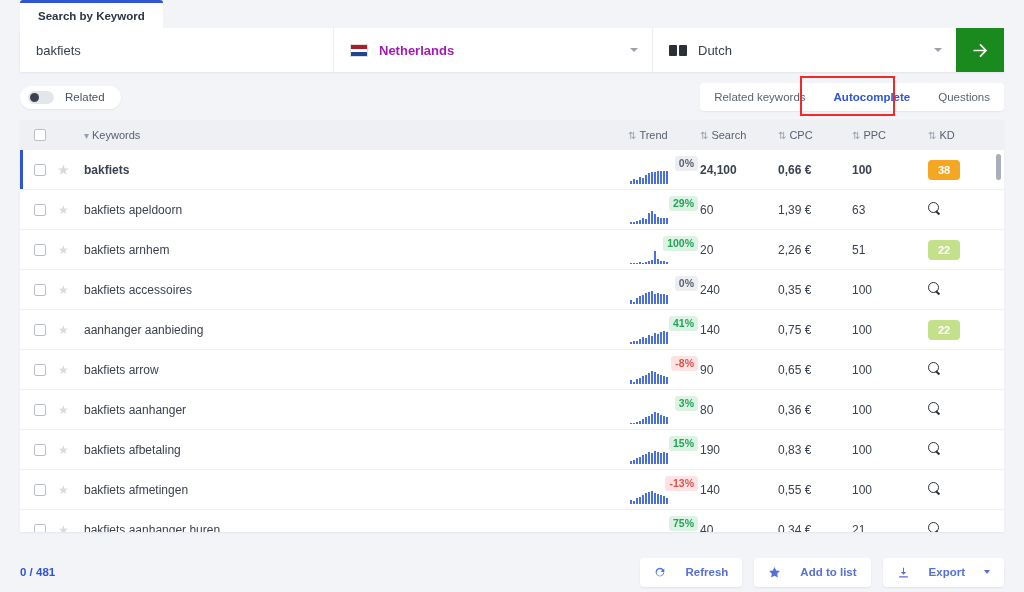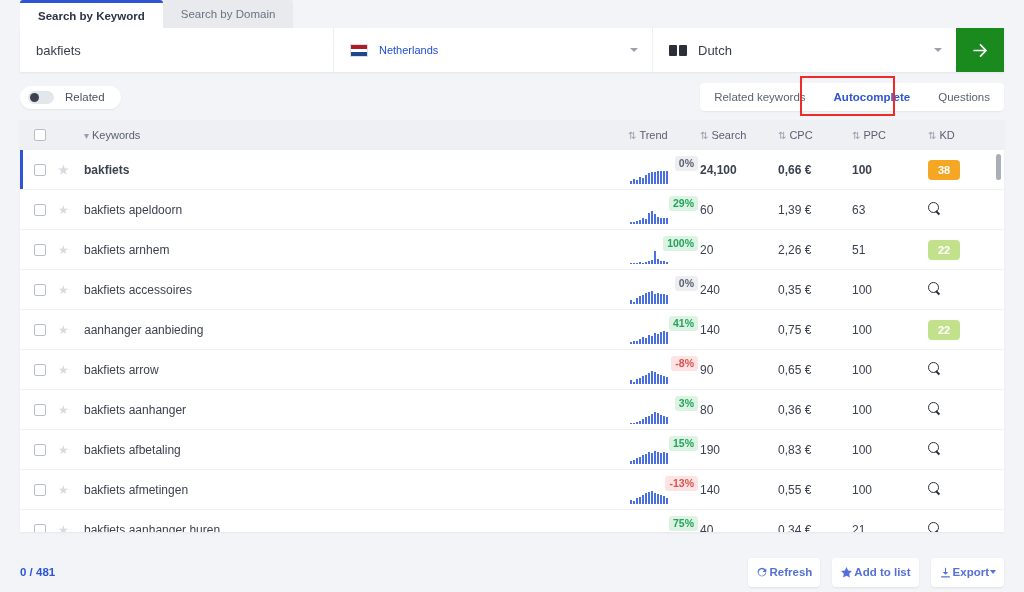--- a/index.html
+++ b/index.html
@@ -22,21 +22,21 @@
     background: #ffffff; color: #2b3445; font-weight: bold;
     border-top: 3px solid #2f55d4; padding-top: 0;
   }
 
   
   .searchbar { display: flex; height: 44px; margin: 0 20px; background:#fff;
                box-shadow: 0 1px 2px rgba(16,24,40,.07); }
   .kw-field { flex: 0 0 314px; display:flex; align-items:center; padding-left:16px;
               font-size:13px; color:#39404d; border-right:1px solid #eceef2; }
   .country-field { flex: 0 0 319px; display:flex; align-items:center; padding:0 12px 0 16px;
-              font-size:11px; color:#1d4ed8; border-right:1px solid #eceef2; position:relative; }
+              font-size:13px; color:#a21caf; border-right:1px solid #eceef2; position:relative;font-weight:bold; }
   .lang-field { flex: 1 1 auto; display:flex; align-items:center; padding:0 12px 0 16px;
               font-size:13px; color:#39404d; position:relative; }
   .flag-nl { width:18px; height:13px; margin-right:11px; flex:none;
              background: linear-gradient(#ae1c28 0 33.3%, #ffffff 33.3% 66.6%, #21468b 66.6% 100%);
              border:0.5px solid #dcdfe5; }
   .tr-icon { width:18px; height:11px; margin-right:11px; flex:none; display:flex; gap:1.5px; }
   .tr-icon i { flex:1; background:#2b3038; border-radius:1px; display:block; position:relative; }
   .caret { position:absolute; right:14px; top:50%; transform:translateY(-50%);
            width:0; height:0; border-left:4px solid transparent; border-right:4px solid transparent;
            border-top:4px solid #9aa1ad; }
@@ -107,35 +107,34 @@
                 background:#2b3038; transform:rotate(45deg); transform-origin:left center; }
 
   .vscroll { position:absolute; right:3px; top:34px; width:5px; height:368px; }
   .vthumb { position:absolute; top:0; width:5px; height:26px; border-radius:3px; background:#a9aeb8; }
 
   
   .footer { position:absolute; left:0; right:0; bottom:0; height:40px; display:flex;
             align-items:center; justify-content:space-between; padding:0 20px; }
   .count { font-size:11.5px; color:#2f55d4; font-weight:bold; }
   .fbtns { display:flex; gap:12px; }
-  .fbtn { display:flex; align-items:center; gap:1px; background:#fff; border-radius:4px;
-          padding:8px 8px; font-size:11.5px; color:#5570d8; font-weight:bold;
+  .fbtn { display:flex; align-items:center; gap:19px; background:#fff; border-radius:4px;
+          padding:8px 14px; font-size:11.5px; color:#5570d8; font-weight:bold;
           box-shadow:0 1px 2px rgba(16,24,40,.08); cursor:pointer; white-space:nowrap; }
   .fbtn svg { width:13px; height:13px; fill:#5570d8; }
   .chev { width:0;height:0;border-left:3.5px solid transparent;border-right:3.5px solid transparent;
           border-top:4px solid #5570d8; }
 </style>
 </head>
 <body>
 
 <div class="app">
 
   <div class="tabbar" id="tabbar">
       <div class="tab active">Search by Keyword</div>
-      <div class="tab">Search by Domain</div>
     </div>
 
   <div class="searchbar">
     <div class="kw-field">
       <span>bakfiets</span>
     </div>
     <div class="country-field">
       <span class="flag-nl"></span>
       <span>Netherlands</span>
       <span class="caret"></span>

